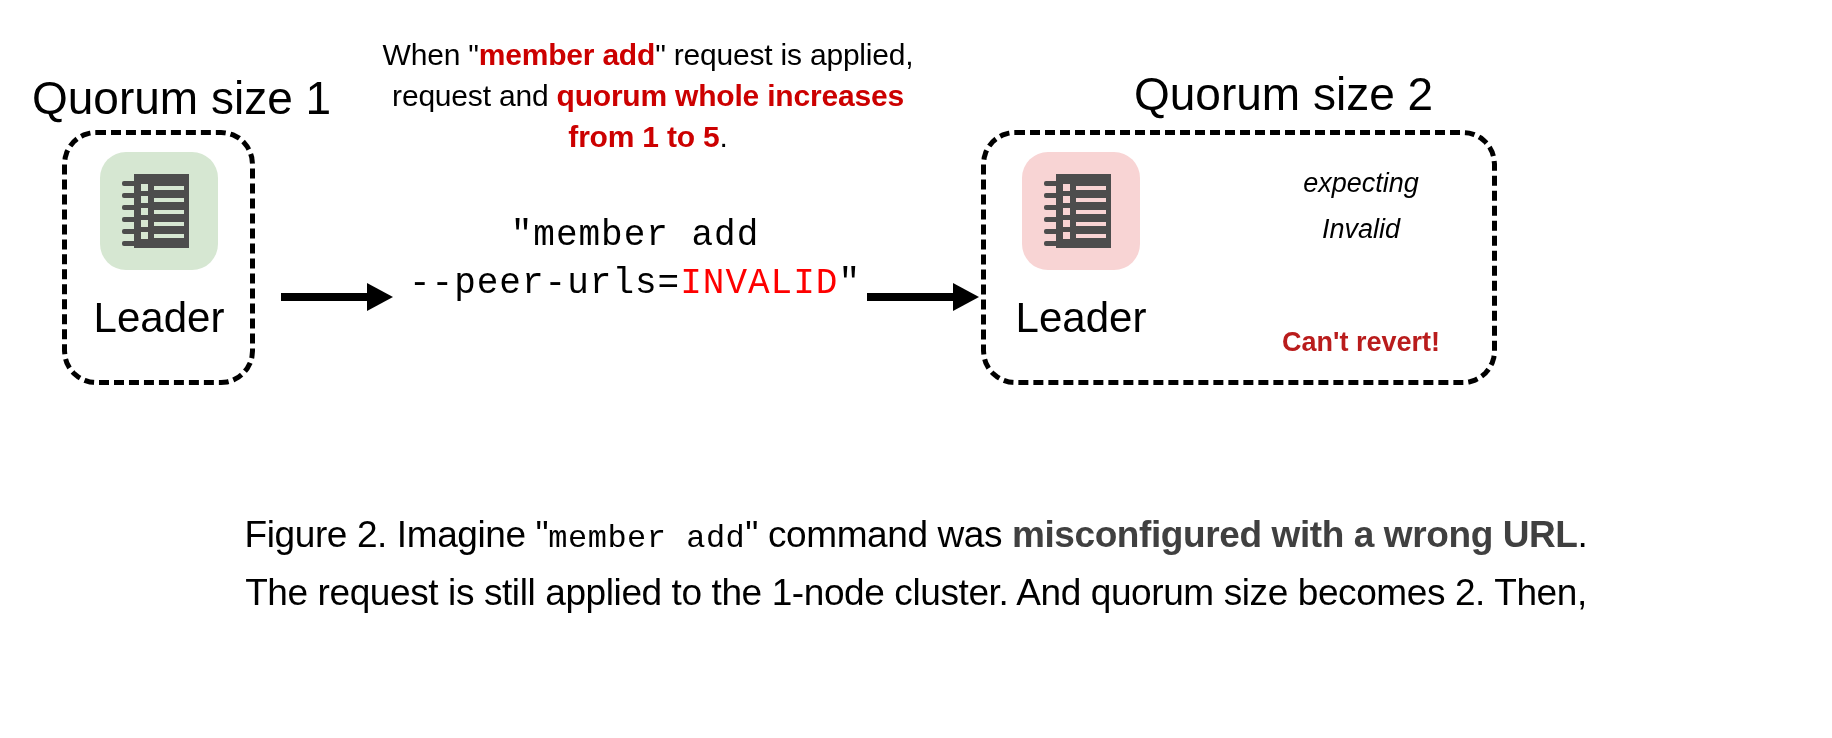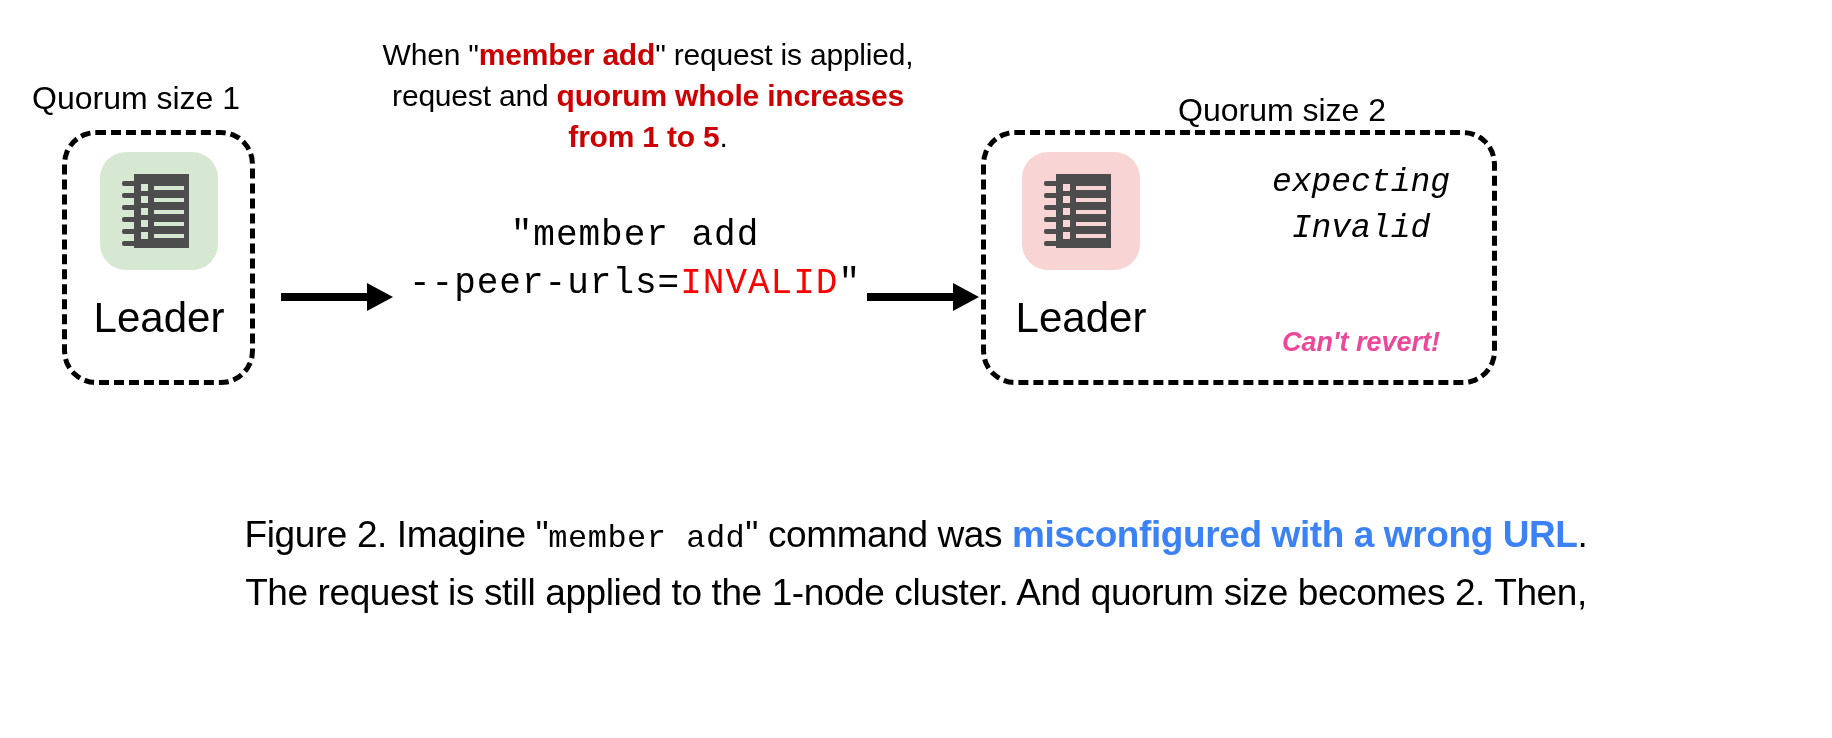--- a/index.html
+++ b/index.html
@@ -35,26 +35,26 @@
     text-align: center;
     font-size: 30px;
     line-height: 41px;
     font-weight: normal;
     letter-spacing: -0.2px;
   }
 
   
   .cluster-title {
     position: absolute;
-    font-size: 32px;
+    font-size: 46px;
     line-height: 40px;
     white-space: nowrap;
   }
   #cluster-title-left  { left: 32px;   top: 78px; }
-  #cluster-title-right { left: 1134px; top: 90px; margin-left: 44px; }
+  #cluster-title-right { left: 1134px; top: 74px; }
 
   
   .cluster-box {
     position: absolute;
     border: 5px dashed #000000;
     border-radius: 34px;
     box-sizing: border-box;
     background: #ffffff;
   }
   #cluster-box-left {
@@ -156,52 +156,50 @@
   }
 
   
   #follower-note {
     position: absolute;
     left: 1228px;
     top: 160px;
     width: 266px;
     text-align: center;
     font-style: italic;
-    font-size: 33px;
+    font-size: 27px;
     line-height: 46px;
-    font-family: Liberation Mono, monospace;
   }
   #cant-revert {
     position: absolute;
     left: 1228px;
     top: 325px;
     width: 266px;
     text-align: center;
     font-size: 27px;
     line-height: 34px;
     font-weight: bold;
-    color: #ec4899;
-    font-style: italic;
+    color: #b91c1c;
   }
 
   
   #caption {
     position: absolute;
     left: 66px;
     top: 508px;
     width: 1700px;
     text-align: center;
     font-size: 37px;
     line-height: 54px;
     font-stretch: condensed;
     letter-spacing: -0.4px;
   }
   #caption .fig-label { }
   #caption .mono { font-size: 32px; letter-spacing: 0.5px; }
-  #caption .red  { color: #3b82f6; font-weight: bold; }
+  #caption .red  { color: #404040; font-weight: bold; }
 </style>
 </head>
 <body>
 
 <div id="figure-root">
 
   <div id="top-note">
     <div><span>When "</span><span class="red">member add</span><span>" request is applied,</span></div>
     <div><span>request and </span><span class="red">quorum whole increases</span></div>
     <div><span class="red">from 1 to 5</span><span>.</span></div>

